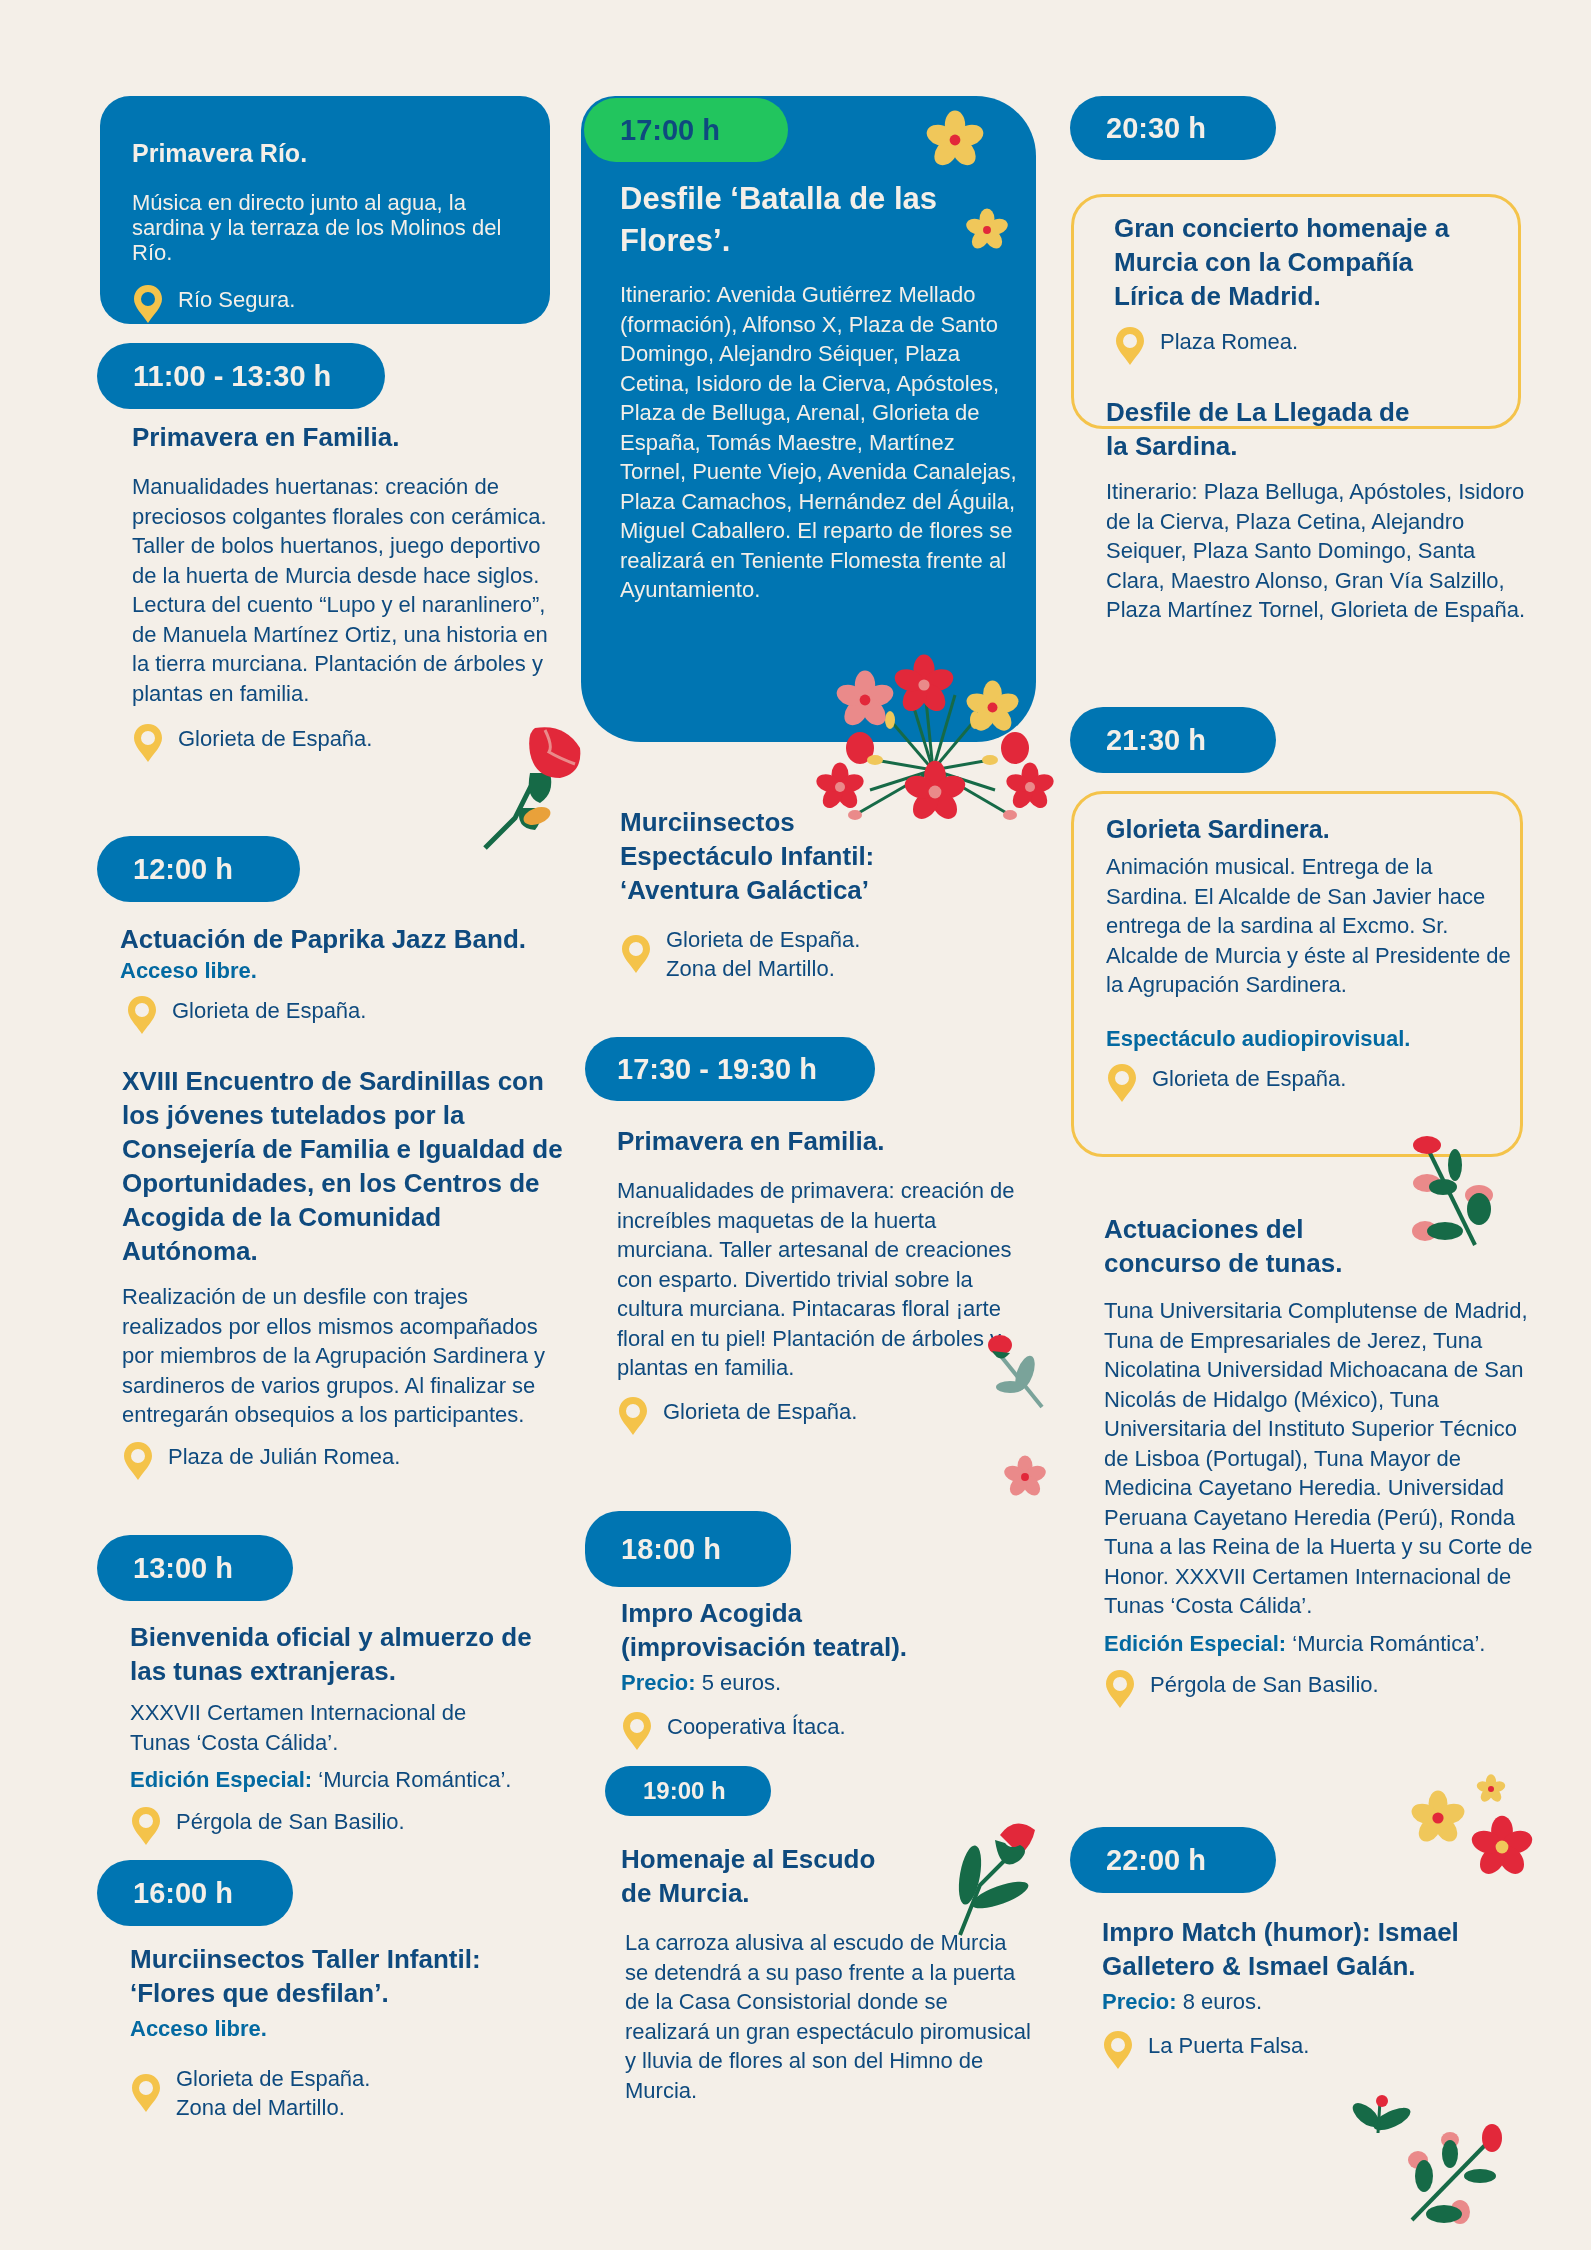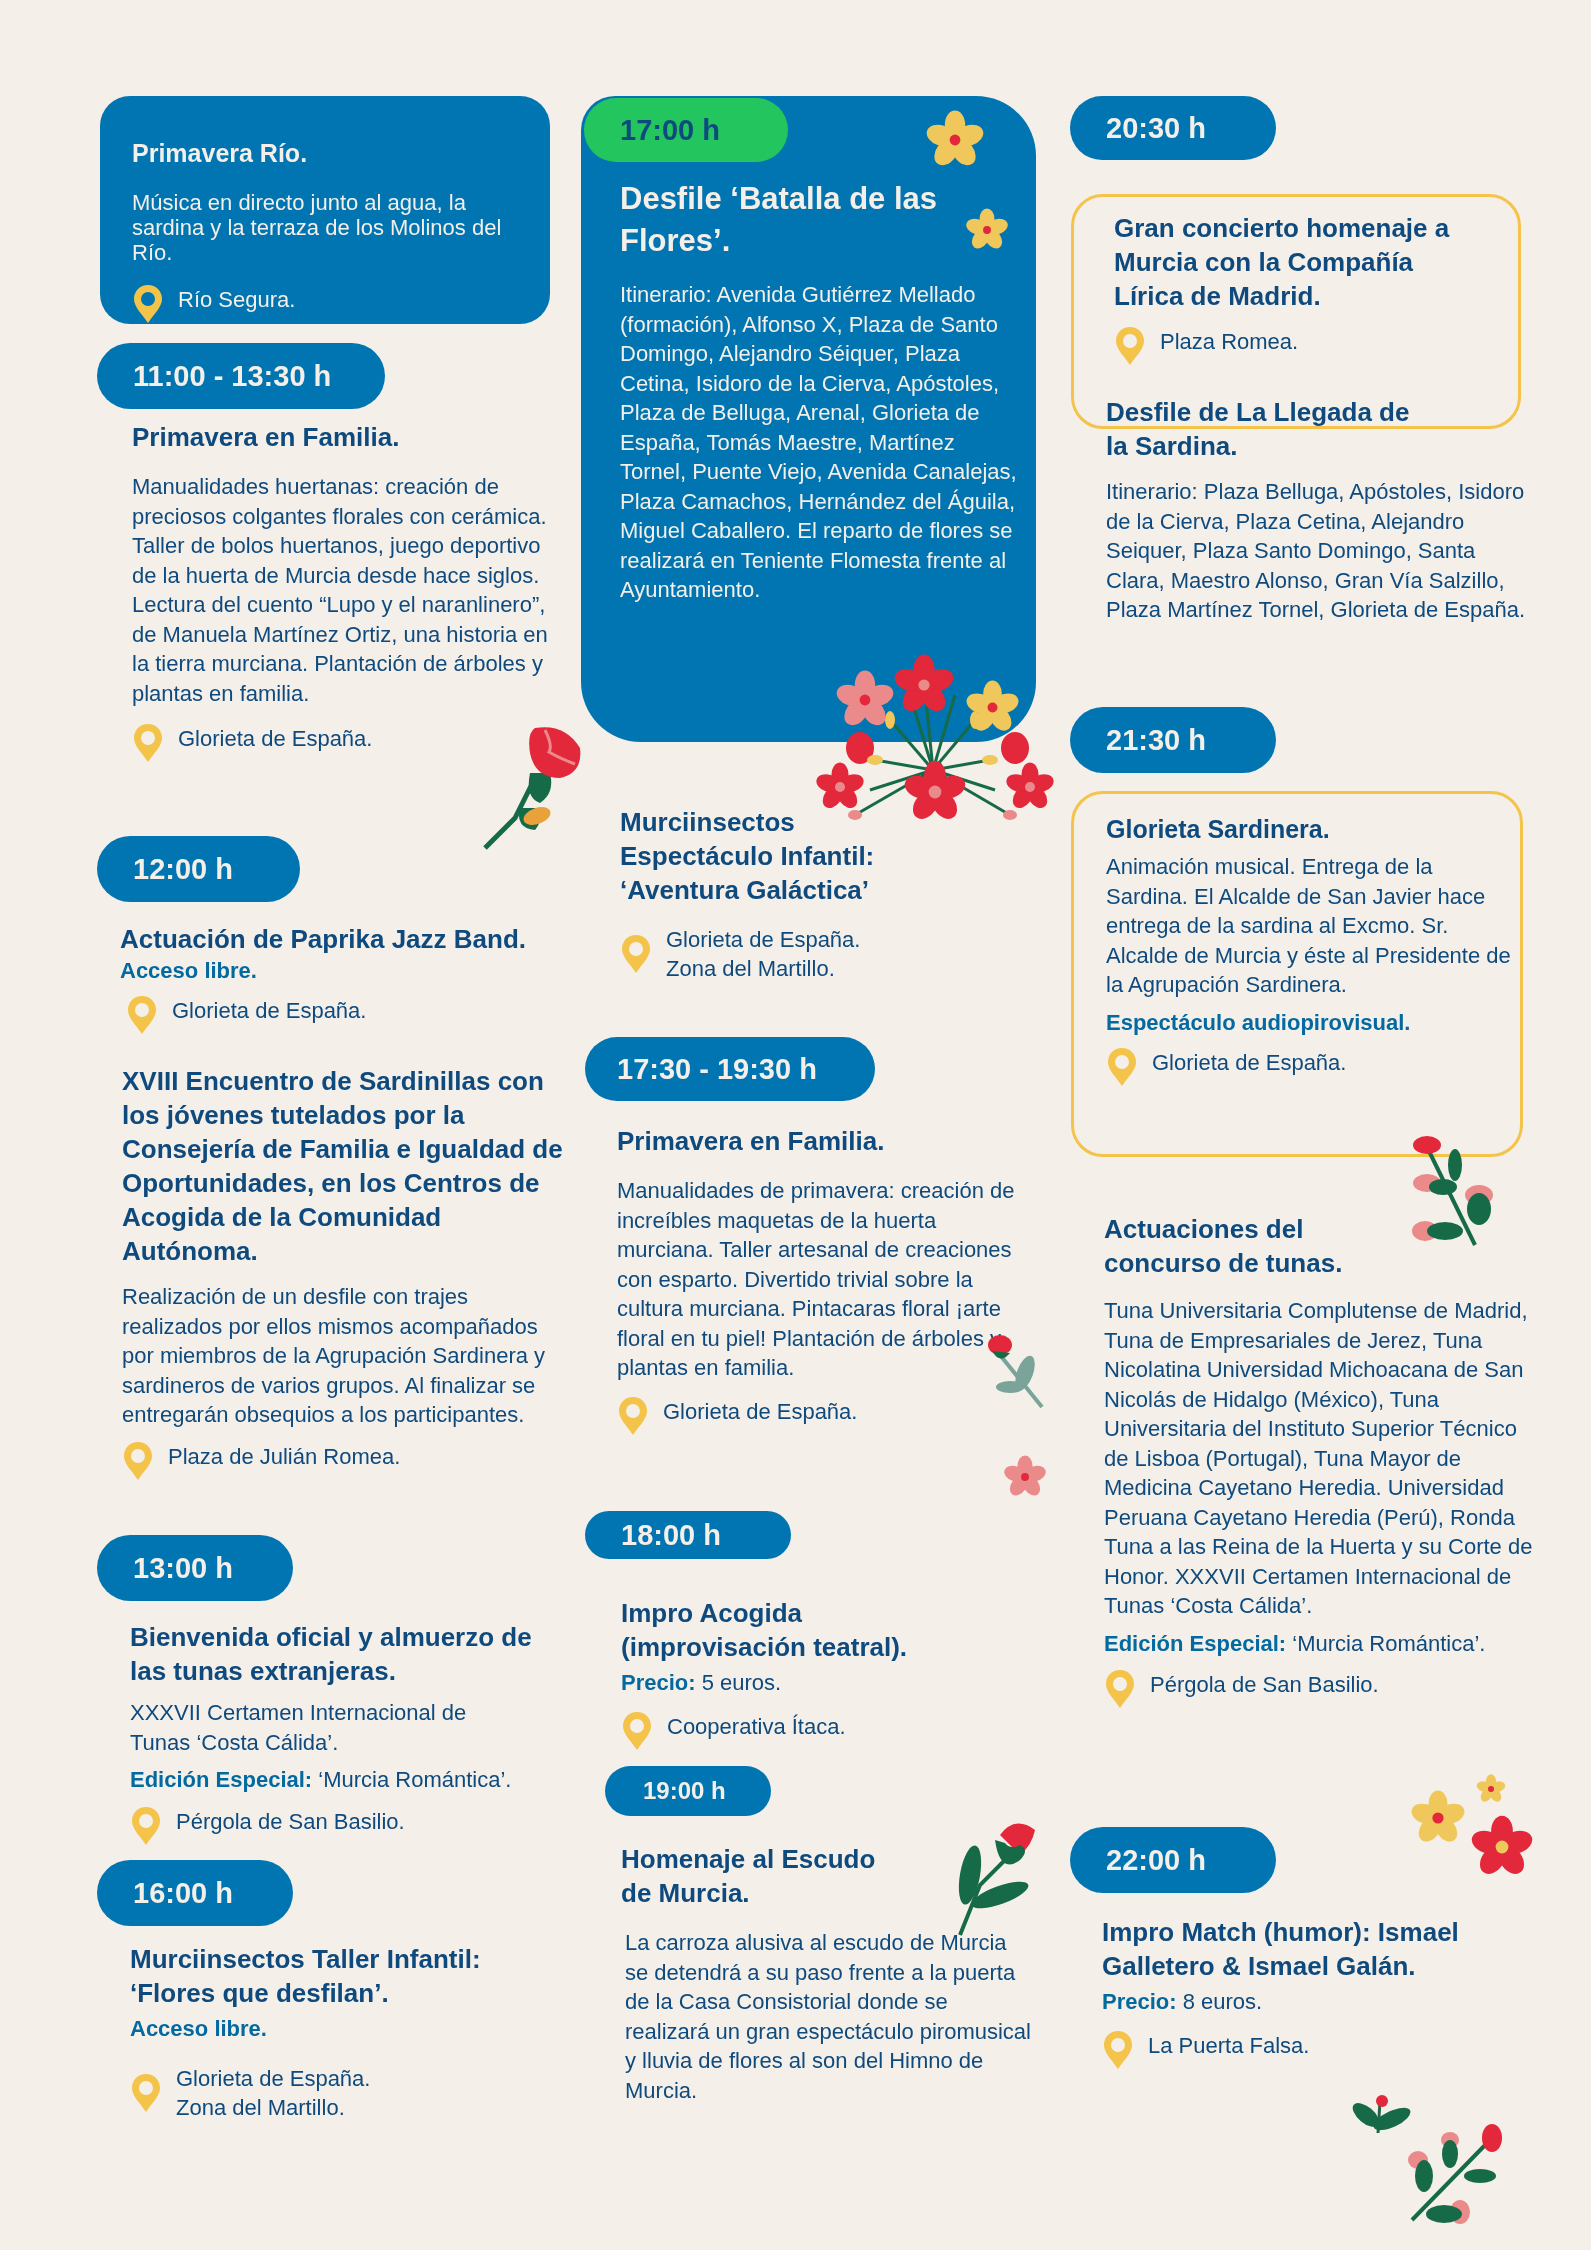--- a/index.html
+++ b/index.html
@@ -239,21 +239,21 @@
   <ellipse cx="45" cy="48" rx="8" ry="18" fill="#7aa39a" transform="rotate(20 45 48)"></ellipse>
   <ellipse cx="30" cy="62" rx="14" ry="6" fill="#7aa39a"></ellipse>
   <ellipse cx="20" cy="20" rx="12" ry="10" fill="#e2283a"></ellipse>
   <path d="M12 26 Q20 40 30 28 Z" fill="#166a47"></path>
 </svg>
 <svg class="deco" style="left:1003px; top:1455px;" width="44" height="44" viewBox="-50 -50 100 100">
     <use href="#flower5" fill="#ea8a8a" width="100" height="100" x="-50" y="-50"></use>
     <circle r="9" fill="#e2283a"></circle>
   </svg>
 
-<div class="pill" style="left:585px; top:1511px; width:206px; height:48px;">
+<div class="pill" style="left:585px; top:1511px; width:206px; height:76px;">
     <span>18:00 h</span>
   </div>
 <div class="abs" style="left:621px; top:1596px; width:420px;">
   <div class="title" style="width:340px;">Impro Acogida (improvisación teatral).</div>
   <div class="body" style="margin-top:4px;">
     <span class="tag">Precio:</span>
     <span>5 euros.</span>
   </div>
   <div class="loc" style="margin-top:14px;">
     <svg class="pin">
@@ -294,21 +294,21 @@
   <div class="title" style="width:310px;">Desfile de La Llegada de la Sardina.</div>
   <div class="body" style="margin-top:14px; width:420px;">Itinerario: Plaza Belluga, Apóstoles, Isidoro de la Cierva, Plaza Cetina, Alejandro Seiquer, Plaza Santo Domingo, Santa Clara, Maestro Alonso, Gran Vía Salzillo, Plaza Martínez Tornel, Glorieta de España.</div>
 </div>
 
 <div class="pill" style="left:1070px; top:707px; width:206px; height:66px;">
     <span>21:30 h</span>
   </div>
 <div class="card-outline" style="left:1071px; top:791px; width:452px; height:366px; padding:18px 32px;">
   <div class="title" style="font-size:25px;">Glorieta Sardinera.</div>
   <div class="body" style="margin-top:6px; width:410px;">Animación musical. Entrega de la Sardina. El Alcalde de San Javier hace entrega de la sardina al Excmo. Sr. Alcalde de Murcia y éste al Presidente de la Agrupación Sardinera.</div>
-  <div class="tag" style="margin-top:10px;">Espectáculo audiopirovisual.</div>
+  <div class="tag" style="margin-top:26px;">Espectáculo audiopirovisual.</div>
   <div class="loc" style="margin-top:12px;">
     <svg class="pin">
         <use href="#pin"></use>
       </svg>
     <span>Glorieta de España.</span>
   </div>
 </div>
 <svg class="deco" style="left:1405px; top:1135px;" width="110" height="120" viewBox="0 0 110 120">
   <path d="M20 8 L70 110" stroke="#166a47" stroke-width="4" fill="none"></path>
   <ellipse cx="22" cy="10" rx="14" ry="9" fill="#e2283a"></ellipse>

